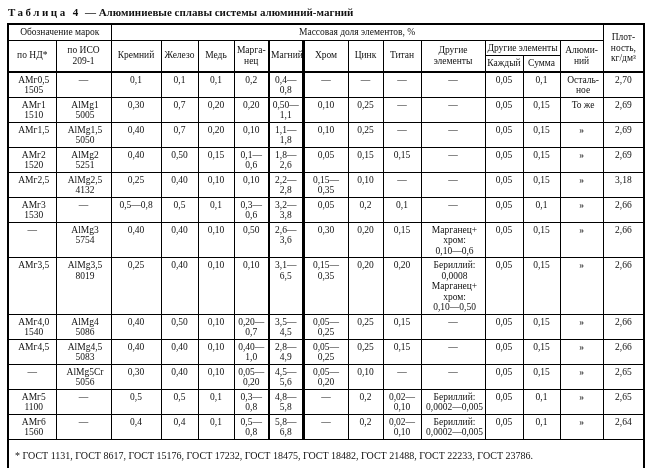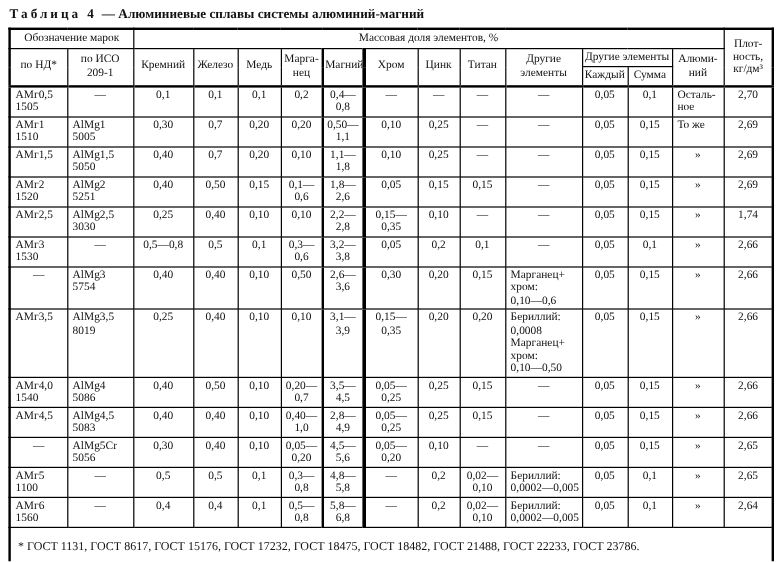--- a/index.html
+++ b/index.html
@@ -19,21 +19,21 @@
   }
   th,td{border:1px solid #000;white-space:pre-line;overflow:hidden;}
   thead th{
     font-weight:normal;font-size:9.5px;line-height:10.5px;
     vertical-align:middle;text-align:center;padding:2px 1px;
   }
   tbody td{
     font-size:9.5px;line-height:10.5px;vertical-align:top;
     text-align:center;padding:2px 1px 1px;
   }
-  tbody td.tl{text-align:left;padding-left:4px;}
+  tbody td.tl{text-align:center;padding-left:4px;}
   tbody tr:first-child td{border-top:2px solid #000;}
   
   thead tr.sub th:nth-child(7), tbody td:nth-child(7){
     border-left-width:2px;border-right-width:3px;
   }
   tfoot td{
     font-size:10px;text-align:left;vertical-align:top;
     padding:10px 6px 15px 6px;border-top:1px solid #000;
   }
 </style>
@@ -174,36 +174,36 @@
           <td>0,15</td>
           <td>—</td>
           <td>0,05</td>
           <td>0,15</td>
           <td>»</td>
           <td>2,69</td>
         </tr>
         <tr>
           <td class="tl">АМг2,5</td>
           <td class="tl">AlMg2,5
-3030</td>
+4132</td>
           <td>0,25</td>
           <td>0,40</td>
           <td>0,10</td>
           <td>0,10</td>
           <td>2,2—
 2,8</td>
           <td>0,15—
 0,35</td>
           <td>0,10</td>
           <td>—</td>
           <td>—</td>
           <td>0,05</td>
           <td>0,15</td>
           <td>»</td>
-          <td>1,74</td>
+          <td>3,18</td>
         </tr>
         <tr>
           <td class="tl">АМг3
 1530</td>
           <td>—</td>
           <td>0,5—0,8</td>
           <td>0,5</td>
           <td>0,1</td>
           <td>0,3—
 0,6</td>
@@ -241,21 +241,21 @@
         </tr>
         <tr>
           <td class="tl">АМг3,5</td>
           <td class="tl">AlMg3,5
 8019</td>
           <td>0,25</td>
           <td>0,40</td>
           <td>0,10</td>
           <td>0,10</td>
           <td>3,1—
-3,9</td>
+6,5</td>
           <td>0,15—
 0,35</td>
           <td>0,20</td>
           <td>0,20</td>
           <td class="tl">Бериллий:
 0,0008
 Марганец+
 хром:
 0,10—0,50</td>
           <td>0,05</td>

